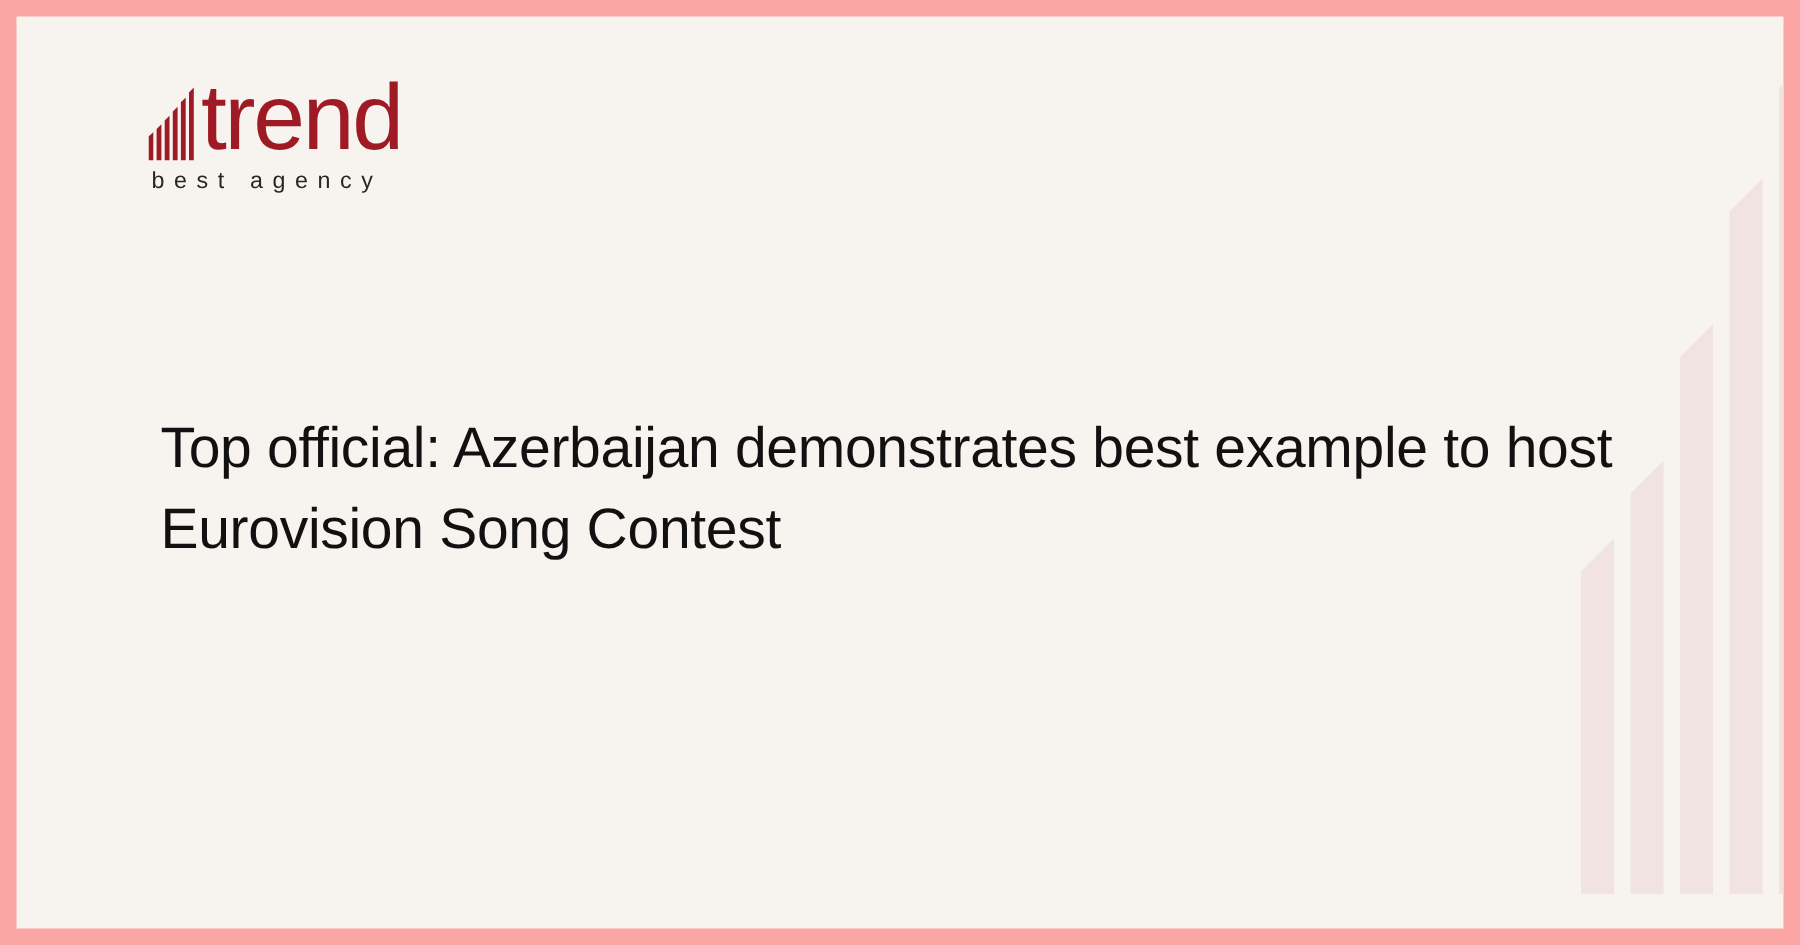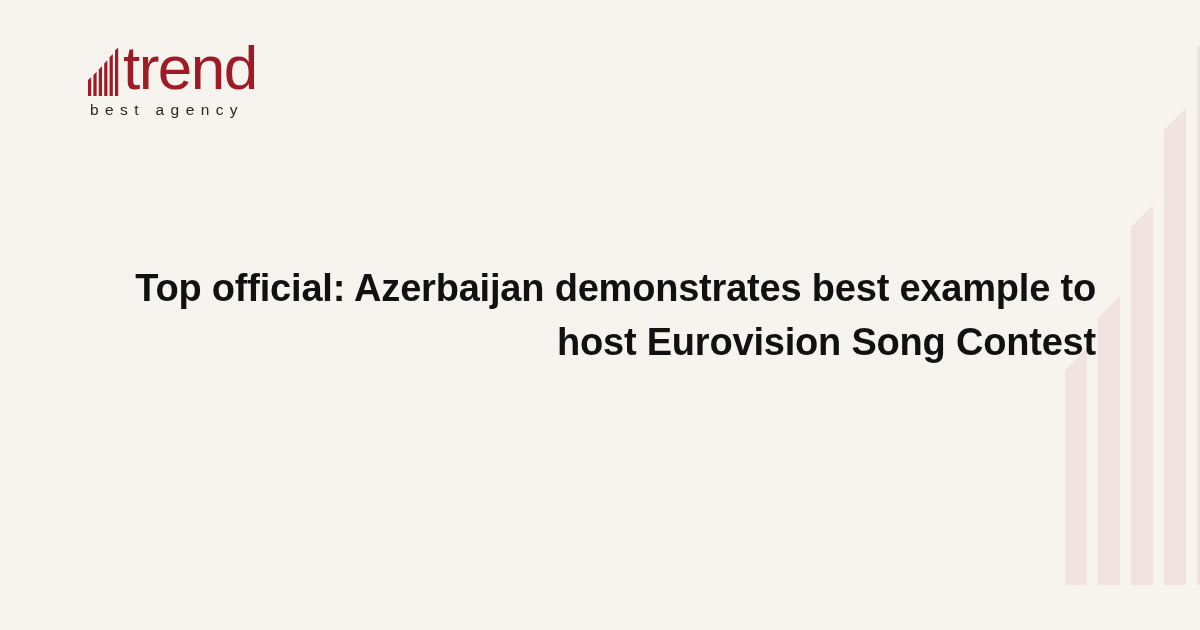--- a/index.html
+++ b/index.html
@@ -15,21 +15,21 @@
   }
 
   #card {
     position: absolute;
     left: 0;
     top: 0;
     width: 1200px;
     height: 630px;
     background: #fca5a5;
     box-sizing: border-box;
-    padding: 0;
+    padding: 11px;
   }
 
   #canvas {
     position: relative;
     width: 100%;
     height: 100%;
     background: #f7f3ee;
     overflow: hidden;
   }
 
@@ -83,25 +83,24 @@
   }
 
   
   #headline {
     position: absolute;
     left: 96px;
     top: 262px;
     width: 1000px;
     font-family: "Liberation Sans", sans-serif;
     font-size: 38px;
-    font-weight: bold;
+    font-weight: normal;
     line-height: 1.42;
     color: #111111;
     letter-spacing: -0.2px;
-    text-align: right;
   }
 </style>
 </head>
 <body>
 
 <div id="card">
   <div id="canvas">
 
     <div id="decor">
       <svg viewBox="0 0 190 585" preserveAspectRatio="none" aria-hidden="true">

